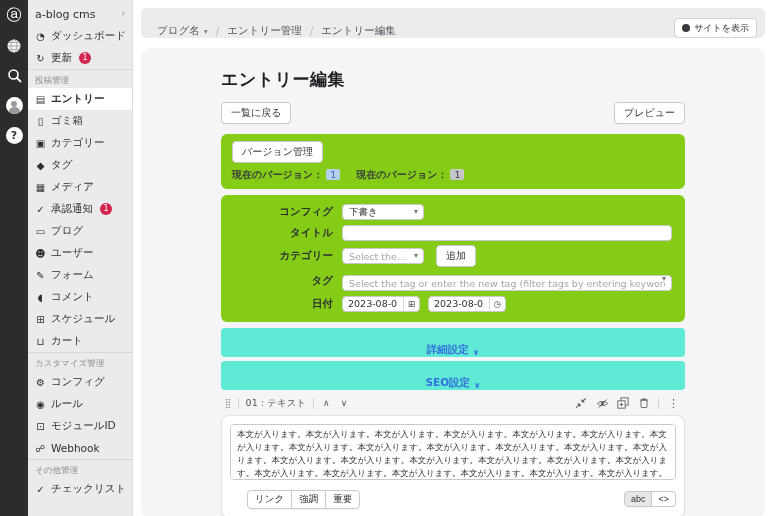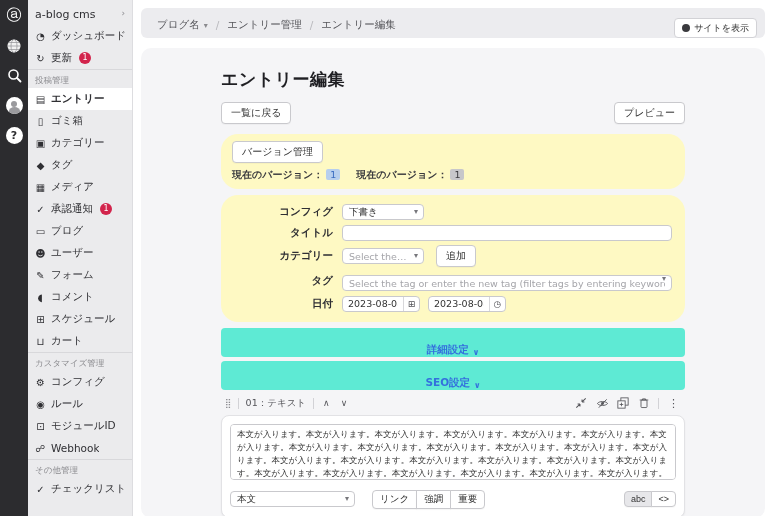--- a/index.html
+++ b/index.html
@@ -27,39 +27,39 @@
   .sitem { display:flex; align-items:center; height:22px; padding:0 7px; gap:5px; color:#2f2f33; cursor:pointer; }
   .sitem .gly { width:11px; font-size:10px; color:#2f2f33; text-align:center; flex:none; }
   .sitem .lbl { white-space:nowrap; overflow:hidden; font-size:10.5px; }
   .sitem.active { background:#fff; font-weight:bold; }
   .badge { background:#d2244c; color:#fff; font-size:8px; line-height:12px; min-width:12px; height:12px;
     border-radius:7px; text-align:center; padding:0 3px; margin-left:2px; flex:none; }
 
   
   .main { position:absolute; left:133px; top:0; width:642px; height:516px; background:#fff; }
   .topbar { margin:8px 10px 0 8px; height:30px; background:#ececef; border-radius:6px;
-    display:flex; align-items:flex-start; padding:10px 8px 0 16px; }
+    display:flex; align-items:flex-end; padding:10px 8px 0 16px; }
   .crumbs { display:flex; align-items:center; gap:8px; font-size:10.5px; color:#55555a; flex:1; }
   .crumb.caret::after { content:"▾"; font-size:8px; color:#8a8a8e; margin-left:4px; }
   .csep { color:#b8b8bc; }
   .viewsite { background:#fff; border:1px solid #d2d2d6; border-radius:4px; height:20px;
     display:flex; align-items:center; gap:4px; padding:0 7px; font-size:9px; color:#333; cursor:pointer; }
   .viewsite::before { content:""; width:8px; height:8px; border-radius:50%; background:#3a3a3e; }
 
   .canvas { margin:10px 10px 0 8px; height:470px; background:#f5f5f7; border-radius:10px; }
   .content { width:464px; margin:0 auto; padding-top:20px; }
 
   h1.ptitle { font-size:17px; font-weight:bold; color:#1f1f23; letter-spacing:.5px; }
   .btnrow { display:flex; margin-top:11px; }
   .btnrow .spacer { flex:1; }
   .btn { background:#fff; border:1px solid #c9c9cd; border-radius:4px; font-size:10px; color:#333;
     padding:3px 9px; cursor:pointer; box-shadow:0 1px 1px rgba(0,0,0,.03); white-space:nowrap; }
   .btnrow .btn + .btn { margin-left:6px; }
 
-  .panel { background:#fef9c3; border-radius:17px; }
+  .panel { background:#84cc16; border-radius:6px; }
   .vpanel { margin-top:10px; padding:6px 11px 7px; }
   .vrow { margin-top:5px; display:flex; align-items:center; gap:16px; font-size:10px; font-weight:bold; color:#3a3a3e; }
   .vbadge { font-weight:normal; font-size:9.5px; padding:0 4px; border-radius:2px; margin-left:3px; }
   .vbadge.blue { background:#b7cfee; color:#3a6cc0; }
   .vbadge.gray { background:#c7c7ca; color:#3a3a3e; }
 
   .fpanel { margin-top:6px; padding:9px 13px 10px; display:flex; flex-direction:column; gap:4.5px; }
   .frow { display:flex; align-items:center; min-height:16px; }
   .flabel { width:108px; text-align:right; padding-right:9px; font-size:10.5px; font-weight:bold; color:#2f2f33; flex:none; }
   .select { position:relative; background:#fff; border:1px solid #c9c9cd; border-radius:4px; height:16px;
@@ -355,23 +355,20 @@
                 <path d="M2 3.5 h10 M5.3 3.5 V2.2 h3.4 v1.3"></path>
                 <rect x="3.5" y="3.5" width="7" height="8.8" rx="1"></rect>
               </svg>
           </span>
           <span class="udiv"></span>
           <span class="kebab">⋮</span>
         </div>
         <div class="ucard">
           <textarea class="utext" style="">本文が入ります。本文が入ります。本文が入ります。本文が入ります。本文が入ります。本文が入ります。本文が入ります。本文が入ります。本文が入ります。本文が入ります。本文が入ります。本文が入ります。本文が入ります。本文が入ります。本文が入ります。本文が入ります。本文が入ります。本文が入ります。本文が入ります。本文が入ります。本文が入ります。本文が入ります。本文が入ります。本文が入ります。本文が入ります。本文が入ります。本文が入ります。</textarea>
           <div class="uctrl">
-            <div class="select fmt">
-                <span>本文</span>
-              </div>
             <span class="bgroup">
               <button class="btn">リンク</button>
               <button class="btn">強調</button>
               <button class="btn">重要</button>
             </span>
             <span class="seg">
               <button class="btn on">abc</button>
               <button class="btn">&lt;&gt;</button>
             </span>
           </div>

